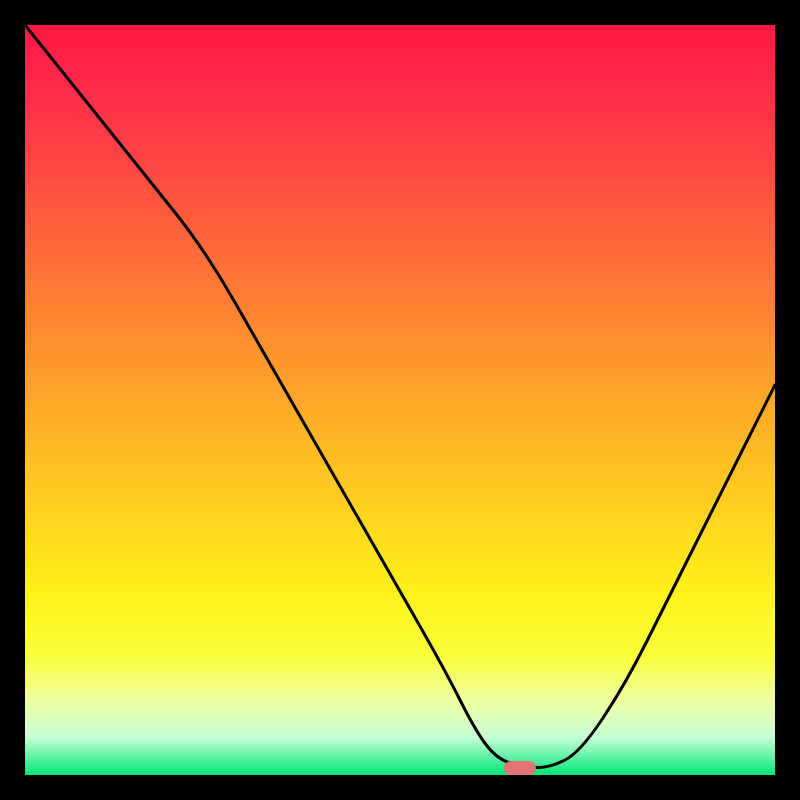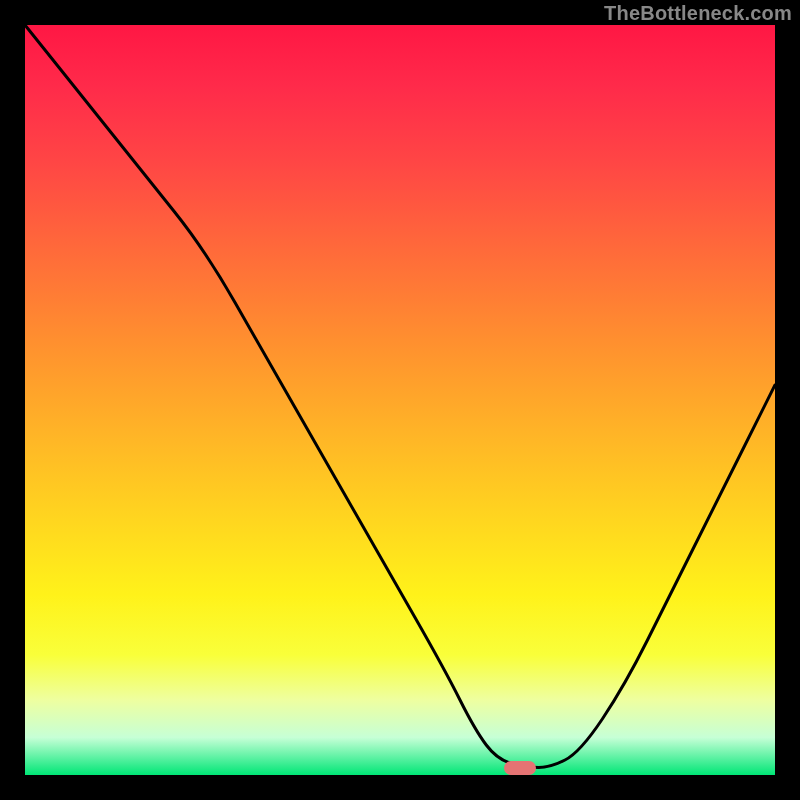--- a/index.html
+++ b/index.html
@@ -68,21 +68,20 @@
     font-size: 20px;
     font-weight: 600;
     color: #888888;
     letter-spacing: 0.2px;
   }
 </style>
 </head>
 <body>
 
 <div class="frame">
-  <div class="watermark">TheBottleneck.com</div>
   <div class="plot">
     <div class="gradient"></div>
     <svg class="curve" viewBox="0 0 750 750" preserveAspectRatio="none">
       <path id="curve-path" d="M 0 0 Q 0 0 30 37.49999999999999 Q 60 74.99999999999999 90 112.49999999999997 Q 120 149.99999999999997 150 187.5 Q 180 225.00000000000003 210 277.5 Q 240 329.99999999999994 270 382.5 Q 300 435.00000000000006 330 487.5 Q 360 540 390 592.5 Q 420.00000000000006 645 435 675 Q 450 705 461.25 720 Q 472.5 735 487.5 738.75 Q 502.50000000000006 742.5 513.75 742.5 Q 525 742.5 540 735 Q 555 727.5 577.5 693.75 Q 600 660 622.5 615 Q 645 570 667.5 525 Q 690 480 720 420 T 750 360" fill="none" stroke="#000" stroke-width="3" stroke-linecap="round" stroke-linejoin="round"></path>
     </svg>
     <div id="marker" class="marker" style="left: 495px; top: 742.5px;"></div>
   </div>
 </div>
 
 </body></html>

